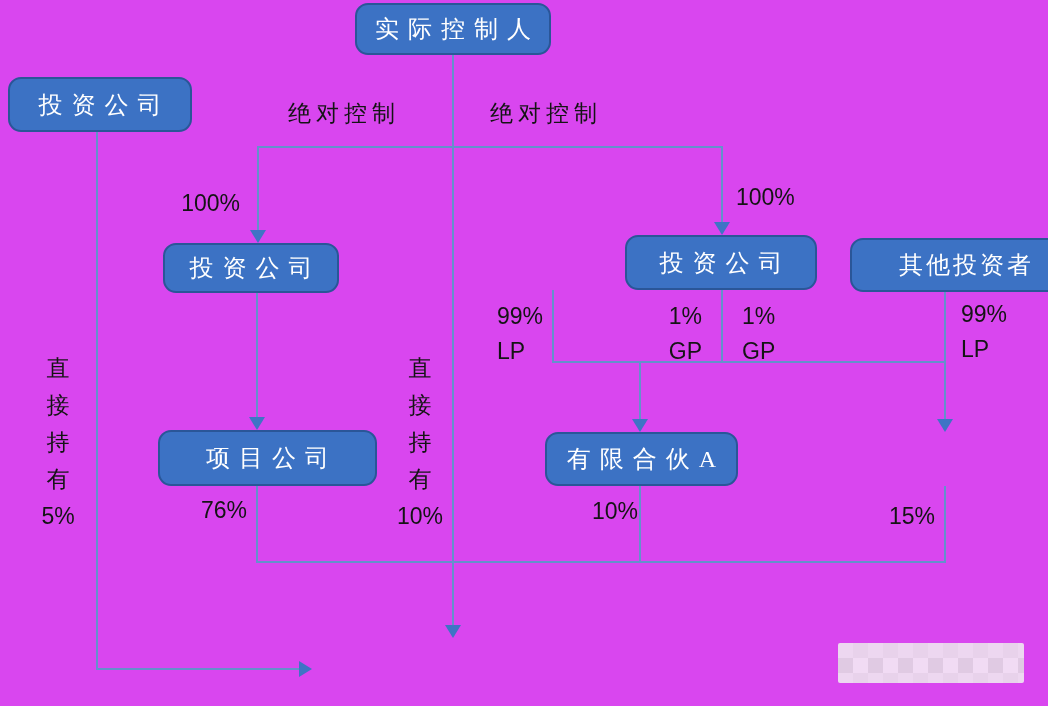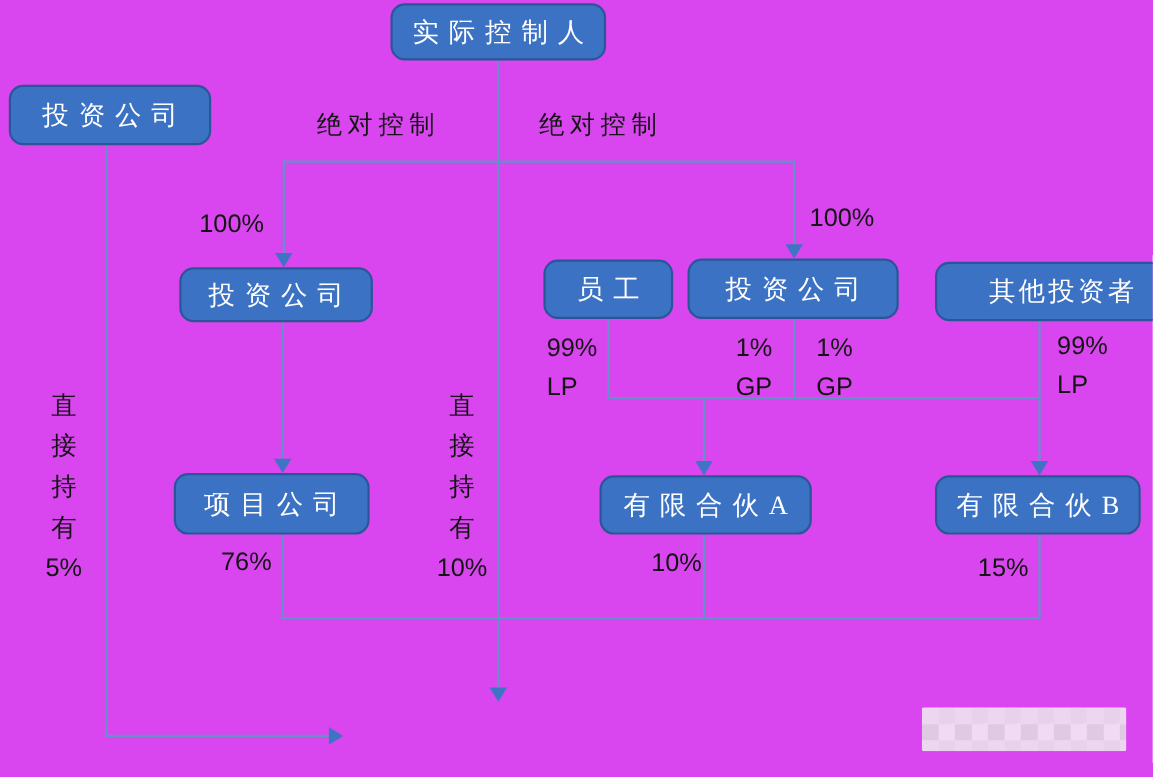--- a/index.html
+++ b/index.html
@@ -69,31 +69,29 @@
   <div class="ar-d" style="left:937px;top:419px;"></div>
   <div class="ar-d" style="left:445px;top:625px;"></div>
   <div class="ar-r" style="left:299px;top:661px;"></div>
 
   <div class="node" style="left:355px;top:3px;width:196px;height:52px;">实际控制人</div>
 
   <div class="node" style="left:8px;top:77px;width:184px;height:55px;">投资公司</div>
 
   <div class="node" style="left:163px;top:243px;width:176px;height:50px;">投资公司</div>
 
-  <div class="node" style="left:494px;top:236px;width:118px;height:54px;">员工</div>
 
   <div class="node" style="left:625px;top:235px;width:192px;height:55px;">投资公司</div>
 
   <div class="node tight" style="left:850px;top:238px;width:230px;height:54px;">其他投资者</div>
 
-  <div class="node" style="left:158px;top:430px;width:178px;height:56px;">项目公司</div>
+  <div class="node" style="left:158px;top:430px;width:219px;height:56px;">项目公司</div>
 
   <div class="node" style="left:545px;top:432px;width:193px;height:54px;">有限合伙A</div>
 
-  <div class="node" style="left:850px;top:432px;width:187px;height:54px;">有限合伙B</div>
 
 
   <div class="lbl-serif" style="left:288px;top:98px;">绝对控制</div>
   <div class="lbl-serif" style="left:490px;top:98px;">绝对控制</div>
 
   <div class="lbl-sans right" style="left:168px;top:190px;width:72px;">100%</div>
   <div class="lbl-sans" style="left:736px;top:184px;">100%</div>
 
   <div class="lbl-sans" style="left:497px;top:303px;">99%</div>
   <div class="lbl-sans" style="left:497px;top:338px;">LP</div>

